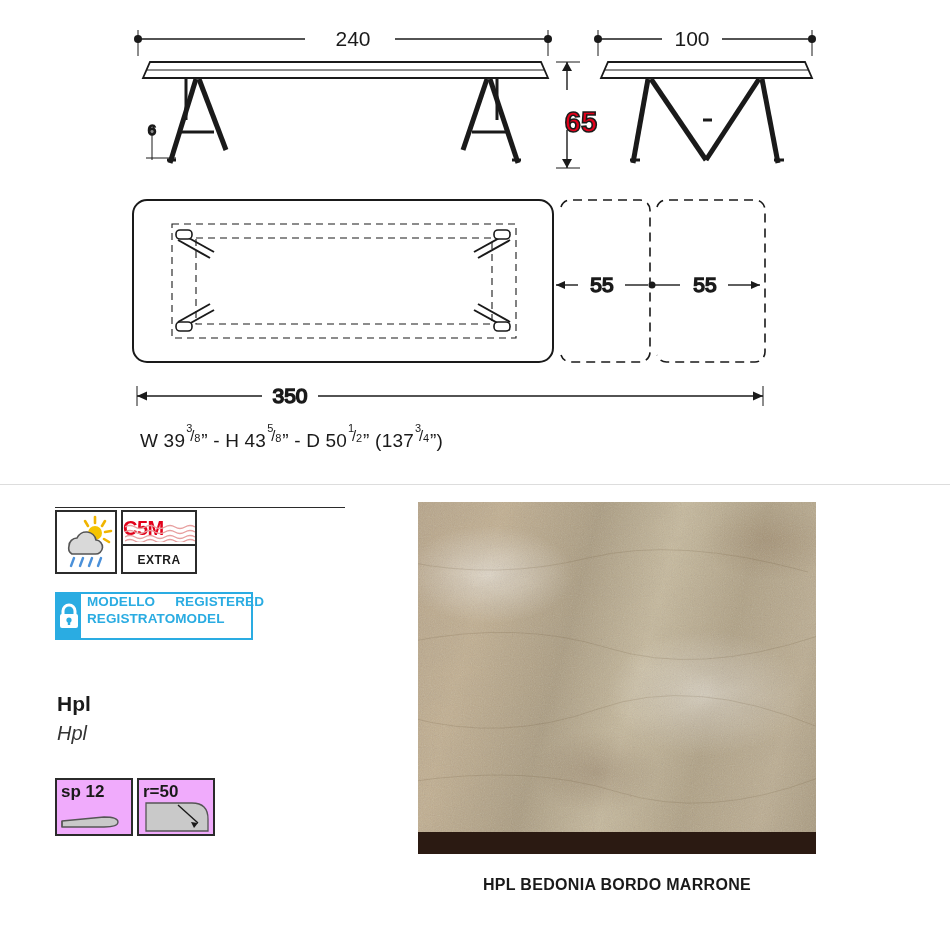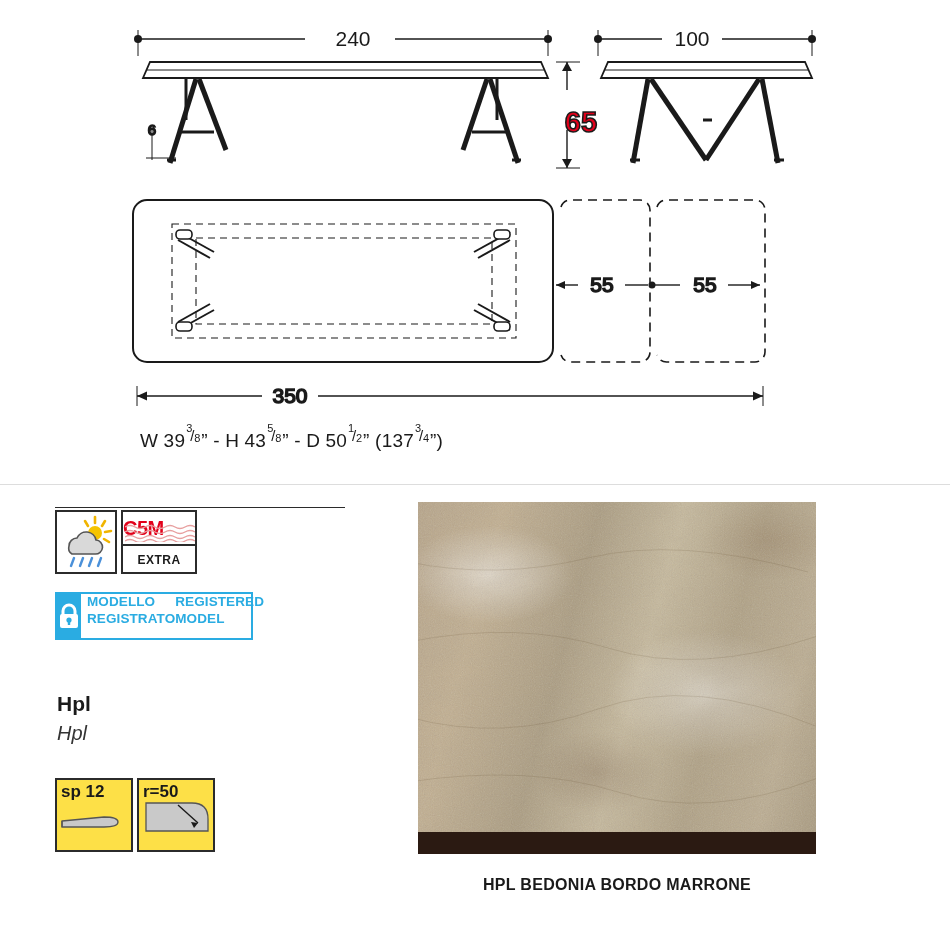--- a/index.html
+++ b/index.html
@@ -205,24 +205,24 @@
   
   .spec-row {
     position: absolute;
     left: 0;
     top: 278px;
     display: flex;
     gap: 4px;
   }
   .spec-box {
     width: 78px;
-    height: 74px;
+    height: 58px;
     border: 2px solid #2b2b2b;
     box-sizing: border-box;
-    background: #fde047;
+    background: #f0abfc;
     position: relative;
   }
   .spec-label {
     position: absolute;
     left: 4px; top: 2px;
     font-weight: bold;
     font-size: 17px;
   }
 
   

